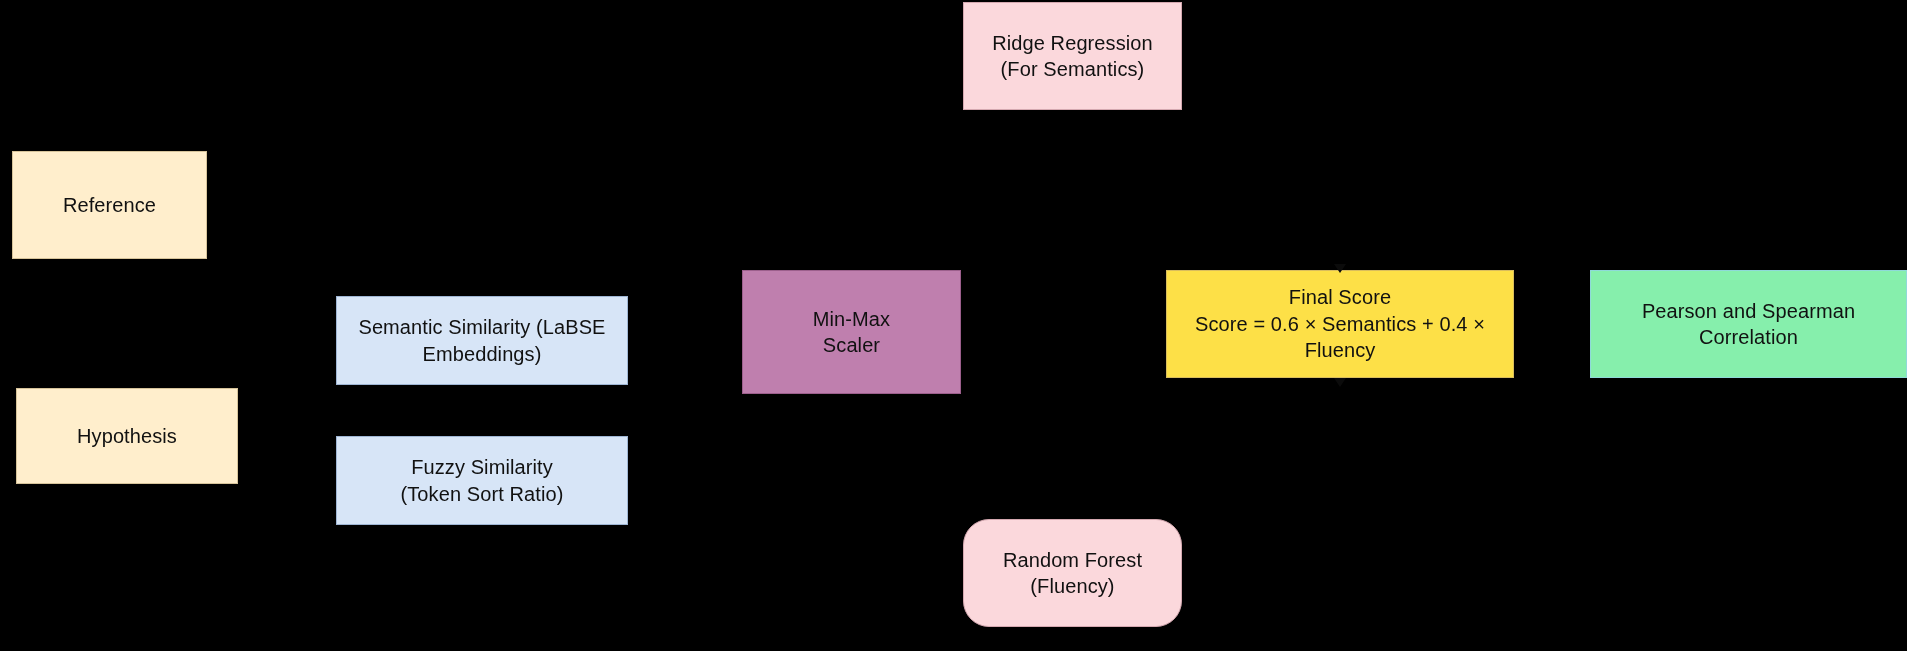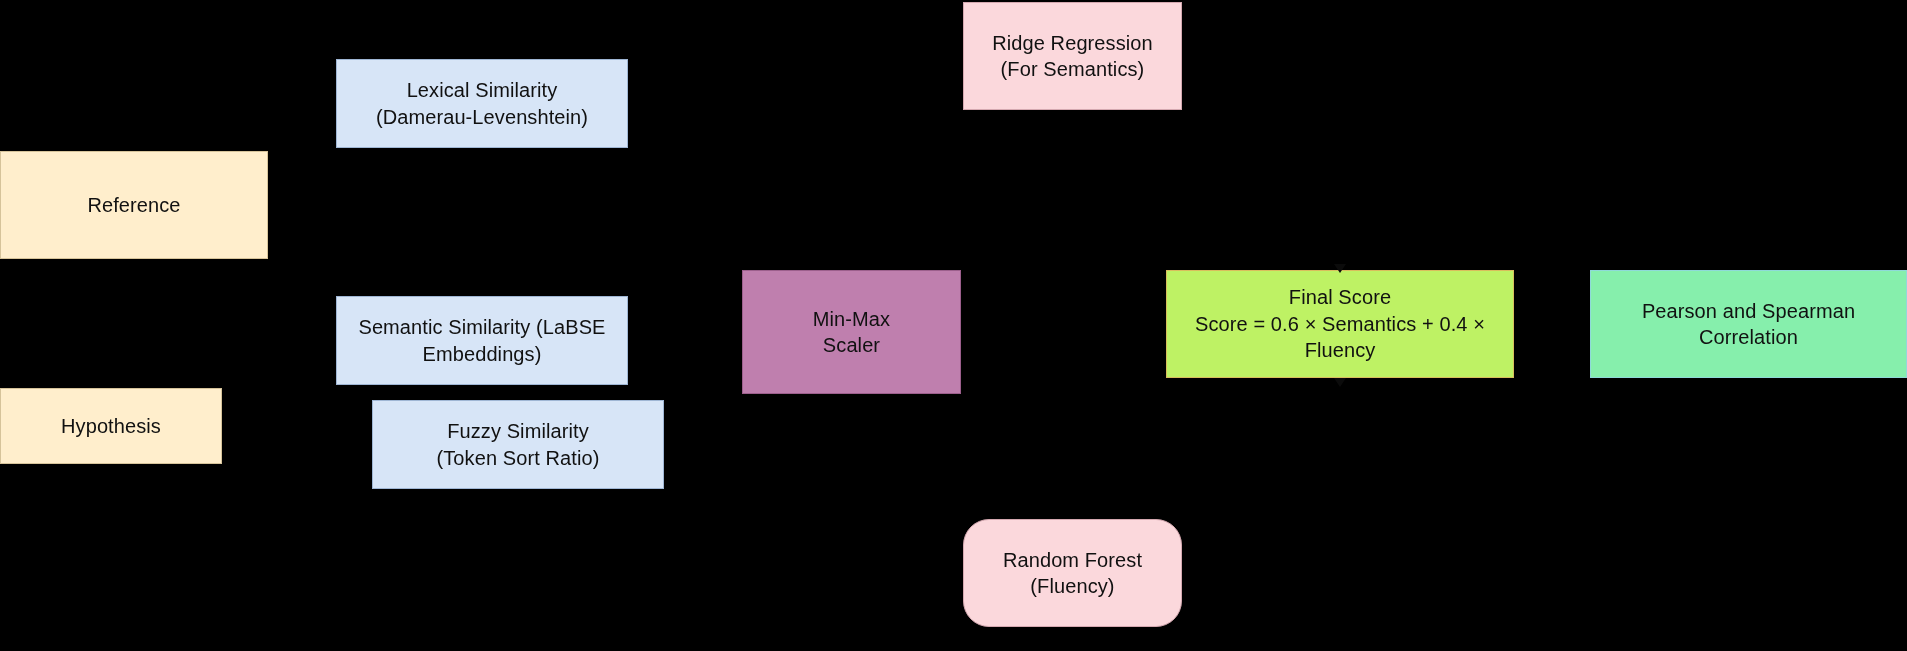--- a/index.html
+++ b/index.html
@@ -33,58 +33,54 @@
     white-space: pre-line;
   }
   .node.overflow {
     overflow: visible;
     white-space: pre-line;
   }
   .n-input   { background: #ffeecc; border-color: #d6c39a; }
   .n-feature { background: #d7e5f7; border-color: #9fb6d4; }
   .n-model   { background: #fbd8dc; border-color: #d4a8b0; }
   .n-scaler  { background: #bf7fae; border-color: #9c5f8c; }
-  .n-score   { background: #bef264; border-color: #d9bd5d; }
+  .n-score   { background: #fde047; border-color: #d9bd5d; }
   .n-eval    { background: #86efac; border-color: #8fd9d9; }
 
   .arrow-stub {
     position: absolute;
     width: 0;
     height: 0;
     border-left: 6px solid transparent;
     border-right: 6px solid transparent;
   }
   .arrow-down {
     border-top: 9px solid #0b0b0b;
   }
 </style>
 </head>
 <body>
 
 <div id="canvas" style="background: rgb(0, 0, 0);">
 
-  <div class="node n-input" style="left: 0px; top: 151px; width: 268px; height: 108px; text-align: center;">
+  <div class="node n-input" style="left: 12px; top: 151px; width: 195px; height: 108px; text-align: center;">
     <span>Reference</span>
   </div>
 
-  <div class="node n-input" style="left: 0px; top: 388px; width: 222px; height: 76px;">
+  <div class="node n-input" style="left: 16px; top: 388px; width: 222px; height: 96px;">
     <span>Hypothesis</span>
   </div>
 
-  <div class="node n-feature" style="left: 336px; top: 59px; width: 292px; height: 89px;">
-    <span>Lexical Similarity
-(Damerau-Levenshtein)</span>
-  </div>
 
 
   <div class="node n-feature" style="left: 336px; top: 296px; width: 292px; height: 89px; justify-content: center;">
     <span>Semantic Similarity (LaBSE Embeddings)</span>
   </div>
 
-  <div class="node n-feature" style="left: 336px; top: 400px; width: 292px; height: 89px; margin-left: 36px;">
+  <div class="node n-feature" style="left: 336px; top: 436px; width: 292px; height: 89px;">
     <span>Fuzzy Similarity
 (Token Sort Ratio)</span>
   </div>
 
   <div class="node n-scaler" style="left: 742px; top: 270px; width: 219px; height: 124px;">
     <span>Min-Max
 Scaler</span>
   </div>
 
   <div class="node n-model" style="left: 963px; top: 2px; width: 219px; height: 108px;">

